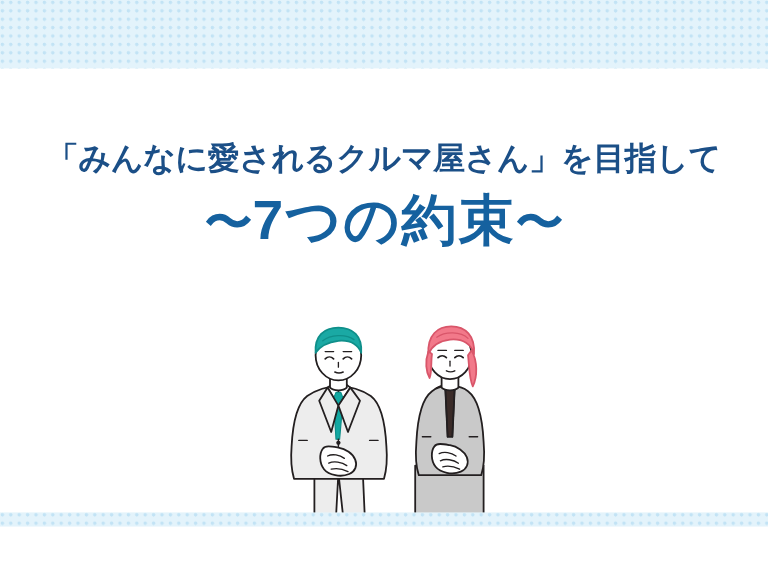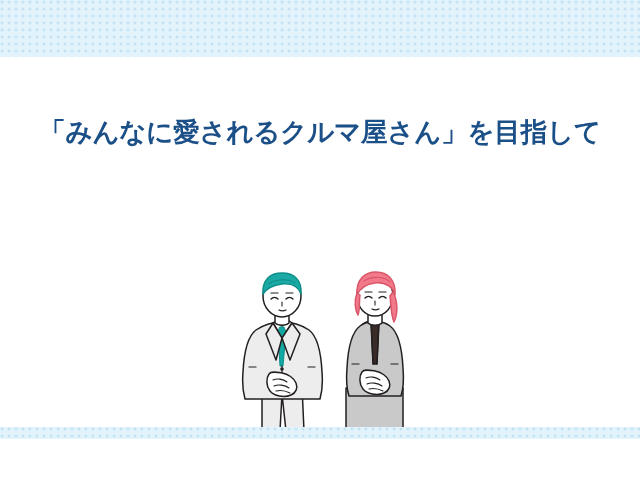--- a/index.html
+++ b/index.html
@@ -108,20 +108,23 @@
 </style>
 </head>
 <body>
 
 <div class="banner">
 
   <div class="dot-band dot-band--top"></div>
 
   <div class="headline-block">
     <div class="headline-primary">「みんなに愛されるクルマ屋さん」を目指して</div>
+    <div class="headline-secondary">
+      <span class="wave">〜</span><span>7つの約束</span><span class="wave">〜</span>
+    </div>
   </div>
 
   <div class="illustration">
     <svg viewBox="0 0 190 165" xmlns="http://www.w3.org/2000/svg">
       <g stroke="#231f20" stroke-width="1.5" stroke-linecap="round" stroke-linejoin="round" fill="none">
 
         <g>
 
           <path d="M26 118 L26 163 L44 163 L46 126 L50 163 L68 163 L66 118 Z" fill="#ededed"></path>
 

